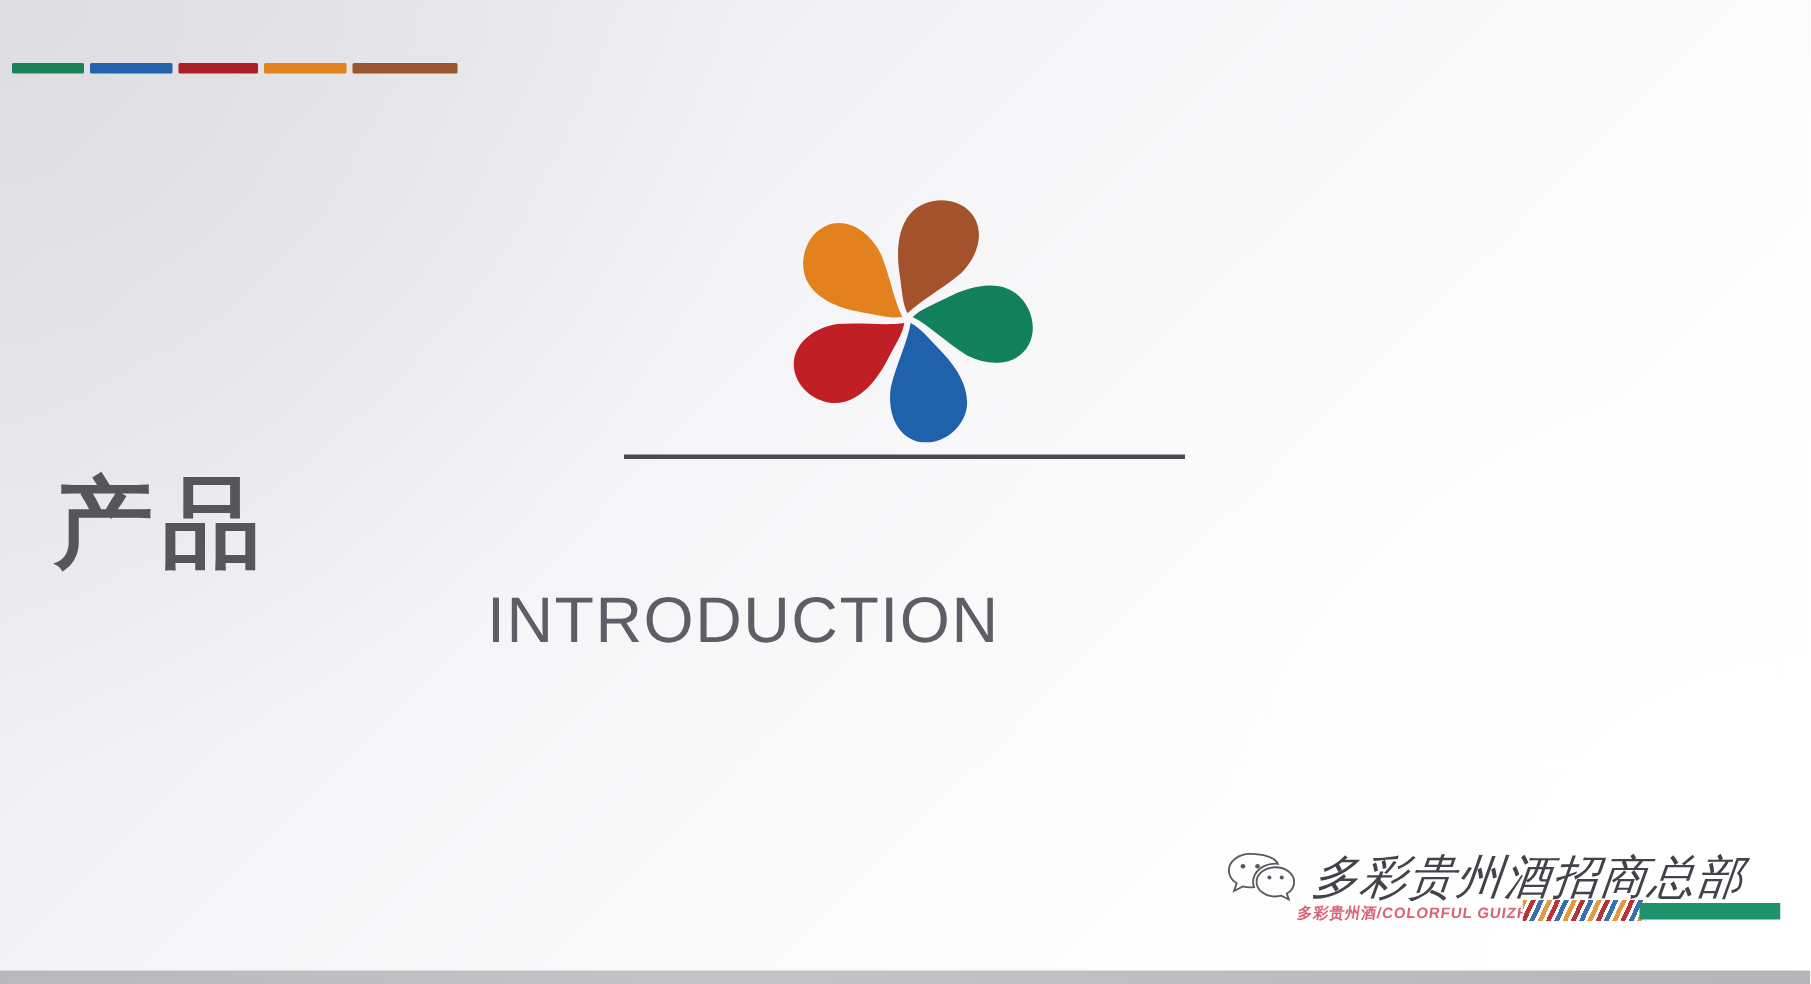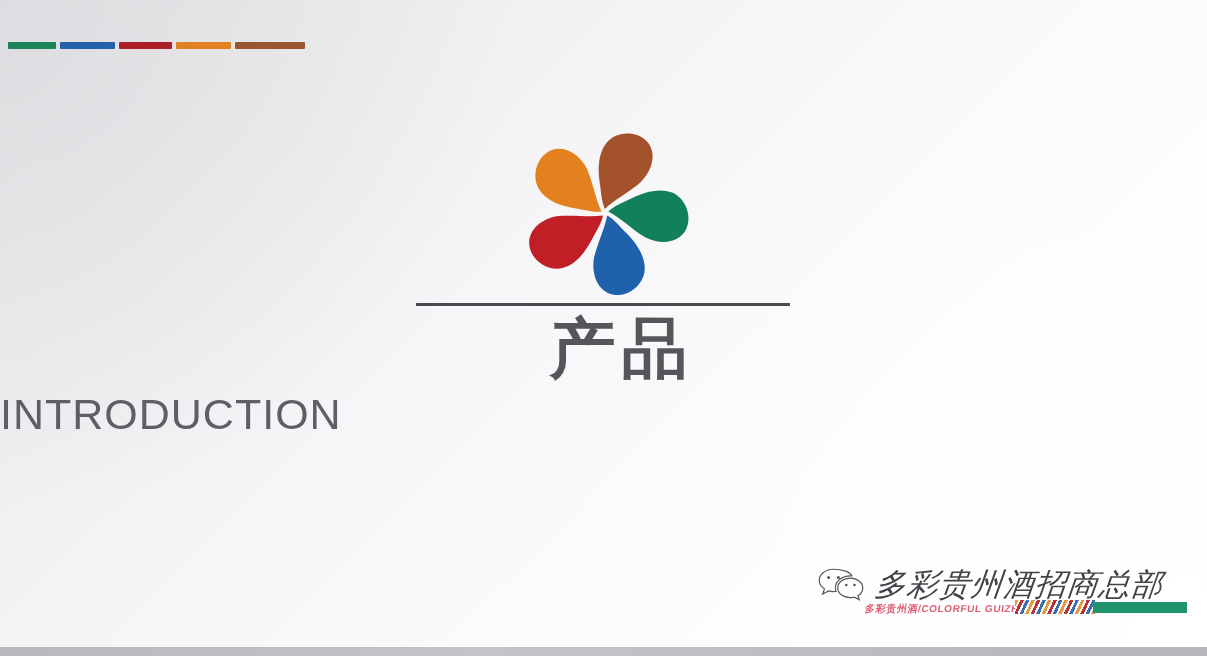--- a/index.html
+++ b/index.html
@@ -55,29 +55,29 @@
 
   
   #rule {
     position:absolute; left:416px; top:303px;
     width:374px; height:3px; background:#4a4a52; z-index:6;
   }
 
   
   #title-cn {
     position:absolute; left:0; top:314px; width:1207px;
-    text-align:center;
+    text-align:left;
     font-family:"DejaVu Sans","Liberation Sans",sans-serif;
     font-size:66px; font-weight:700; letter-spacing:6px;
     color:#55555c; line-height:1.05; z-index:6;padding-left:36px;
     -webkit-font-smoothing:antialiased;
   }
   #title-en {
     position:absolute; left:0; top:390px; width:991px;
-    text-align:left;
+    text-align:center;
     font-family:"Liberation Sans",sans-serif;
     font-size:43px; font-weight:400; letter-spacing:1px;
     color:#5e5e66; z-index:6;
   }
 
   
   #watermark {
     position:absolute; right:18px; bottom:14px;
     width:372px; height:80px; z-index:8;
     opacity:.92;

